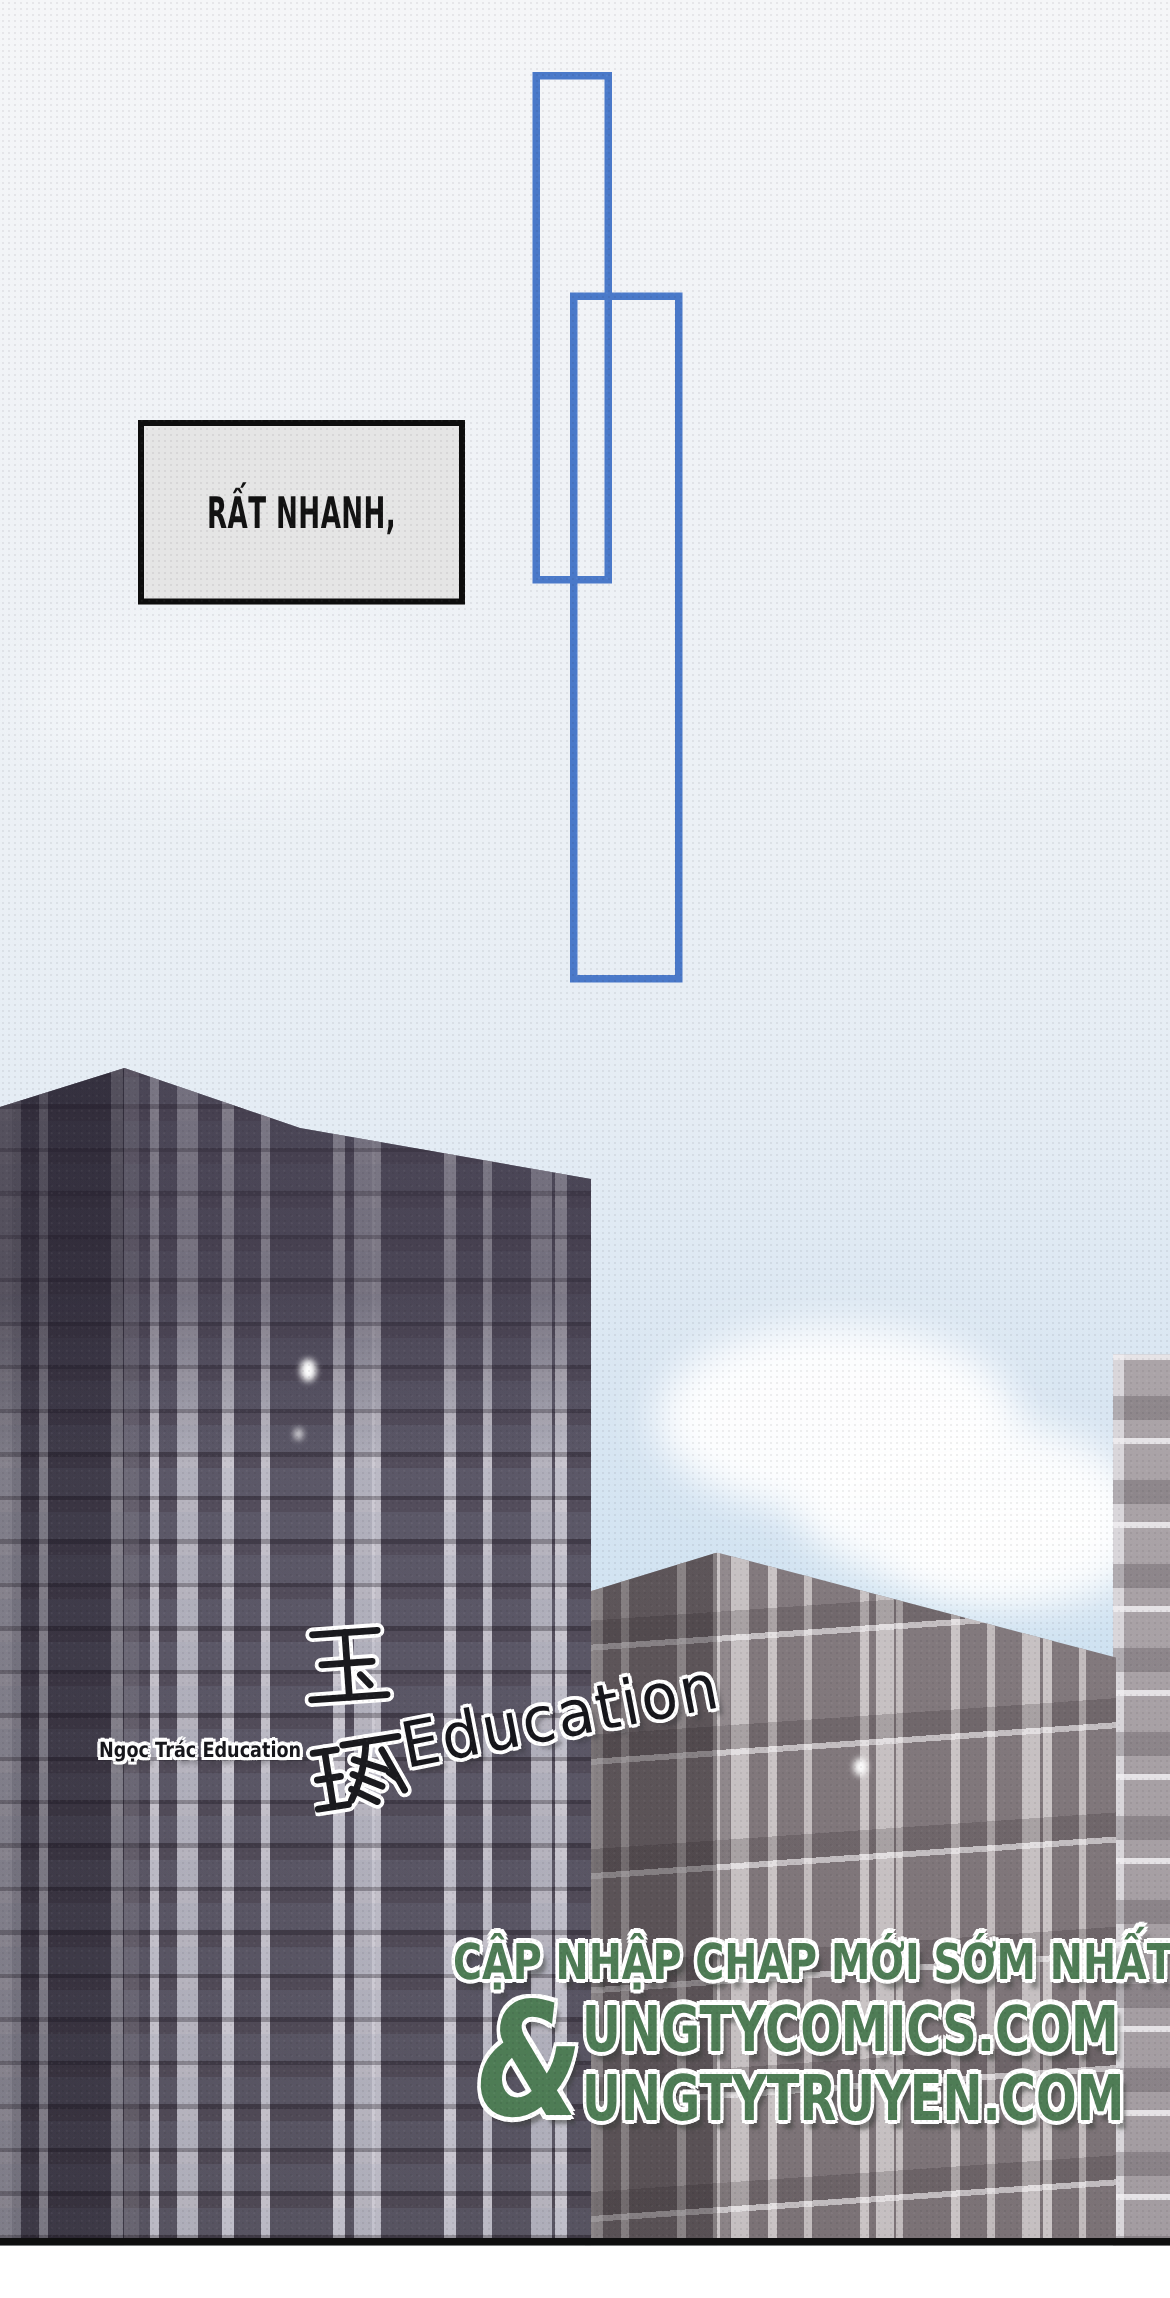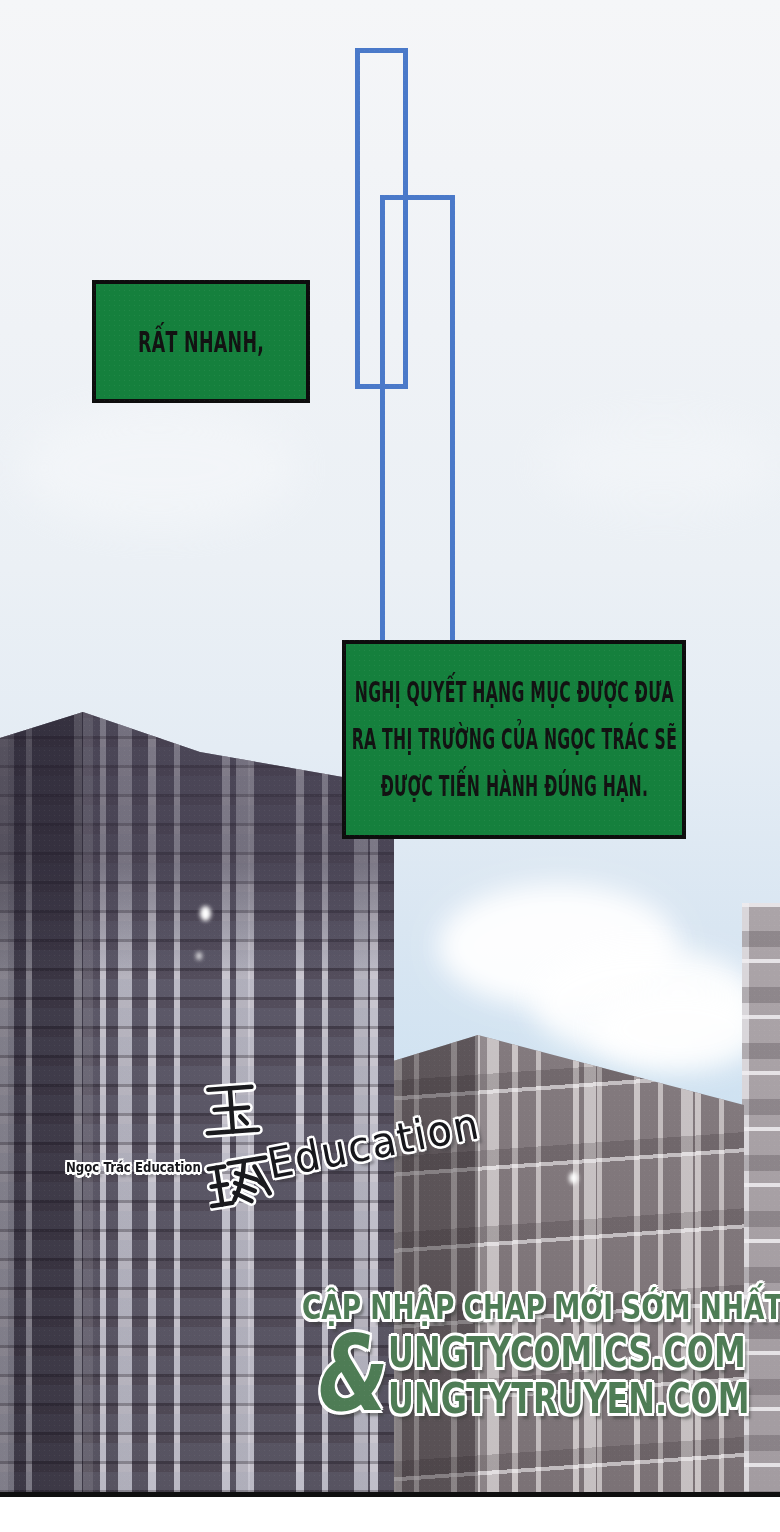--- a/index.html
+++ b/index.html
@@ -61,21 +61,21 @@
   .glint.g1{left:200px; top:906px; width:11px; height:15px;}
   .glint.g2{left:569px; top:1172px; width:9px;  height:12px;}
   .glint.g3{left:196px; top:952px; width:6px;  height:8px; opacity:.8;}
 
   
   .blue-rect{position:absolute; border:5px solid var(--panel-blue,#4a79c9); box-sizing:border-box; background:transparent;}
   .blue-rect.r1{left:355px; top:48px;  width:53px; height:341px;}
   .blue-rect.r2{left:380px; top:195px; width:75px; height:460px;}
 
   
-  .speech{position:absolute; background:#15803d; border:4px solid #0d0d0d; box-sizing:border-box;
+  .speech{position:absolute; background:#e5e5e5; border:4px solid #0d0d0d; box-sizing:border-box;
     display:flex; align-items:center; justify-content:center; text-align:center; color:#121212;}
   .speech .txt{font-weight:700; letter-spacing:.5px; white-space:nowrap;}
   .speech.s1{left:92px;  top:280px; width:218px; height:123px;}
   .speech.s1 .txt{font-size:29px; transform:scaleX(.60);}
   .speech.s2{left:342px; top:640px; width:344px; height:199px;}
   .speech.s2 .txt{font-size:29px; line-height:1.62; transform:scaleX(.54);}
 
   
   .outline-dark{color:#16161b;
     text-shadow:-2px -2px 0 #fff,2px -2px 0 #fff,-2px 2px 0 #fff,2px 2px 0 #fff,
@@ -128,27 +128,20 @@
     <div class="glint g2"></div>
     <div class="glint g3"></div>
 
     <div class="blue-rect r1"></div>
     <div class="blue-rect r2"></div>
 
     <div class="speech s1">
       <div class="txt">RẤT NHANH,</div>
     </div>
 
-    <div class="speech s2">
-      <div class="txt">
-        <div>NGHỊ QUYẾT HẠNG MỤC ĐƯỢC ĐƯA</div>
-        <div>RA THỊ TRƯỜNG CỦA NGỌC TRÁC SẼ</div>
-        <div>ĐƯỢC TIẾN HÀNH ĐÚNG HẠN.</div>
-      </div>
-    </div>
 
     <div class="sign-small outline-dark">Ngọc Trác Education</div>
 
     <div class="hanzi-col">
 
       <svg class="hanzi" width="60" height="66" viewBox="0 0 100 110">
         <g stroke="#ffffff" stroke-width="16" stroke-linecap="round" fill="none">
           <path d="M14 20 H86"></path>
             <path d="M50 20 V92"></path>
             <path d="M22 54 H78"></path>

